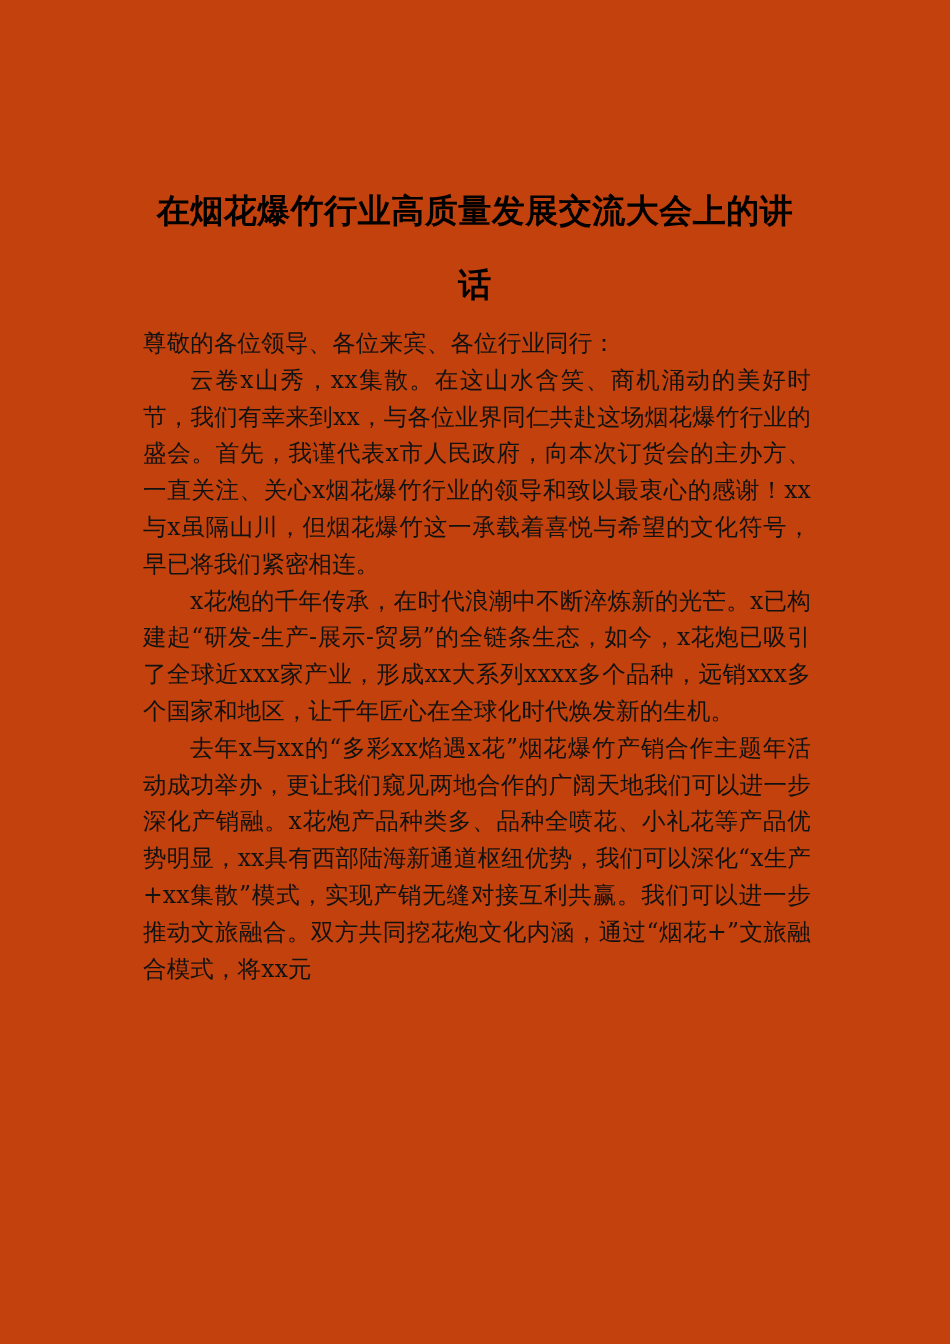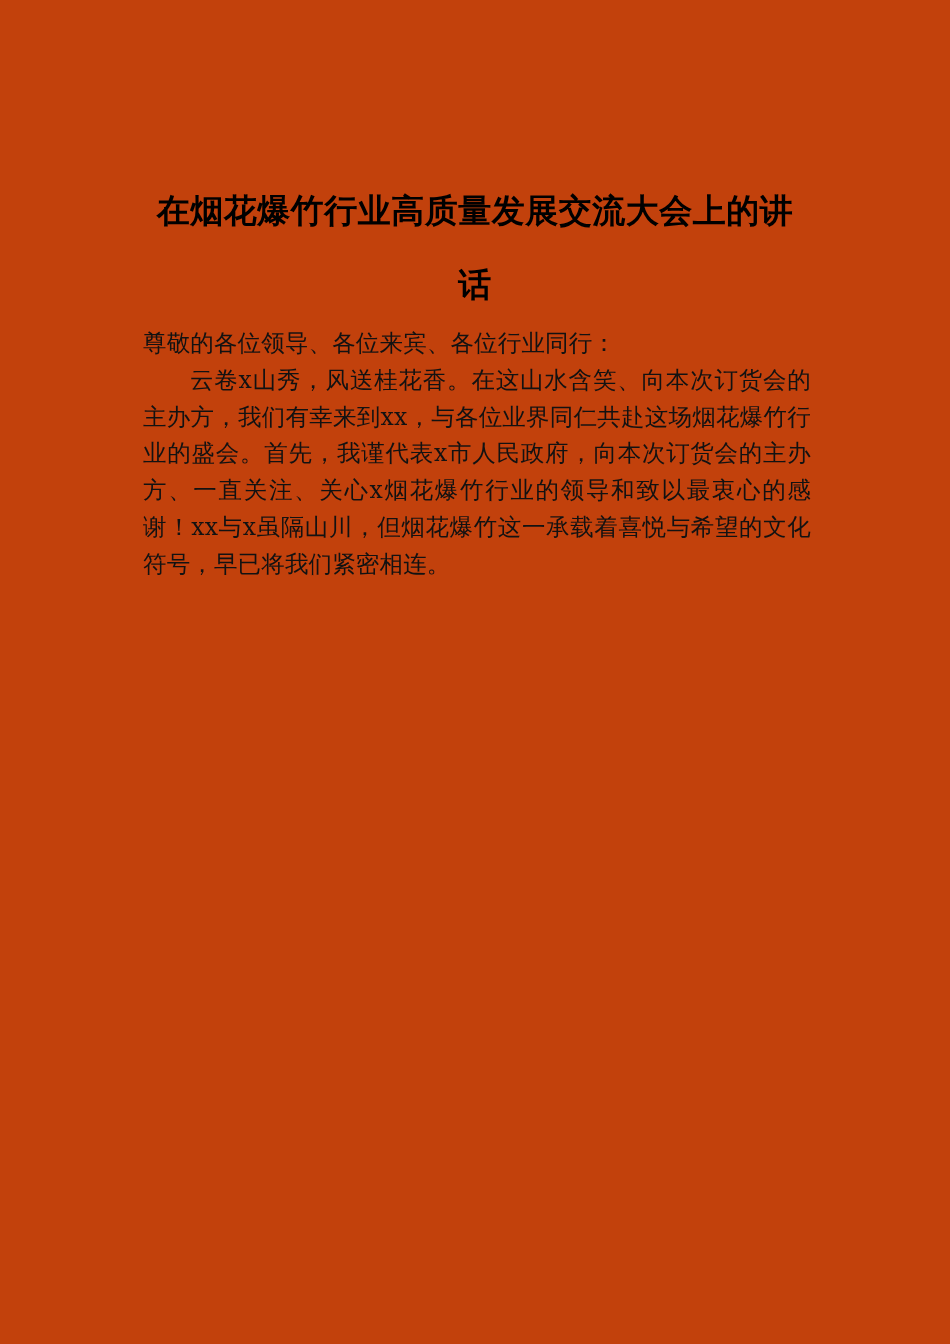--- a/index.html
+++ b/index.html
@@ -59,20 +59,22 @@
 
 <div class="page">
 
   <h1 class="doc-title">在烟花爆竹行业高质量发展交流大会上的讲话</h1>
 
   <div class="body-block">
 
     <p class="para flush">尊敬的各位领导、各位来宾、各位行业同行：</p>
 
 
-    <p class="para indent">云卷x山秀，风送桂花香。在这山水含笑、向本次订货会的主办方，我们有幸来到xx，与各位业界同仁共赴这场烟花爆竹行业的盛会。首先，我谨代表x市人民政府，向本次订货会的主办方、一直关注、关心x烟花爆竹行业的领导和致以最衷心的感谢！xx与x虽隔山川，但烟花爆竹这一承载着喜悦与希望的文化符号，早已将我们紧密相连。</p>
+    <p class="para indent">云卷x山秀，xx集散。在这山水含笑、商机涌动的美好时节，我们有幸来到xx，与各位业界同仁共赴这场烟花爆竹行业的盛会。首先，我谨代表x市人民政府，向本次订货会的主办方、一直关注、关心x烟花爆竹行业的领导和致以最衷心的感谢！xx与x虽隔山川，但烟花爆竹这一承载着喜悦与希望的文化符号，早已将我们紧密相连。</p>
 
 
+    <p class="para indent">x花炮的千年传承，在时代浪潮中不断淬炼新的光芒。x已构建起“研发-生产-展示-贸易”的全链条生态，如今，x花炮已吸引了全球近xxx家产业，形成xx大系列xxxx多个品种，远销xxx多个国家和地区，让千年匠心在全球化时代焕发新的生机。</p>
 
+    <p class="para indent">去年x与xx的“多彩xx焰遇x花”烟花爆竹产销合作主题年活动成功举办，更让我们窥见两地合作的广阔天地我们可以进一步深化产销融。x花炮产品种类多、品种全喷花、小礼花等产品优势明显，xx具有西部陆海新通道枢纽优势，我们可以深化“x生产+xx集散”模式，实现产销无缝对接互利共赢。我们可以进一步推动文旅融合。双方共同挖花炮文化内涵，通过“烟花+”文旅融合模式，将xx元</p>
 
   </div>
 
 </div>
 
 </body></html>

